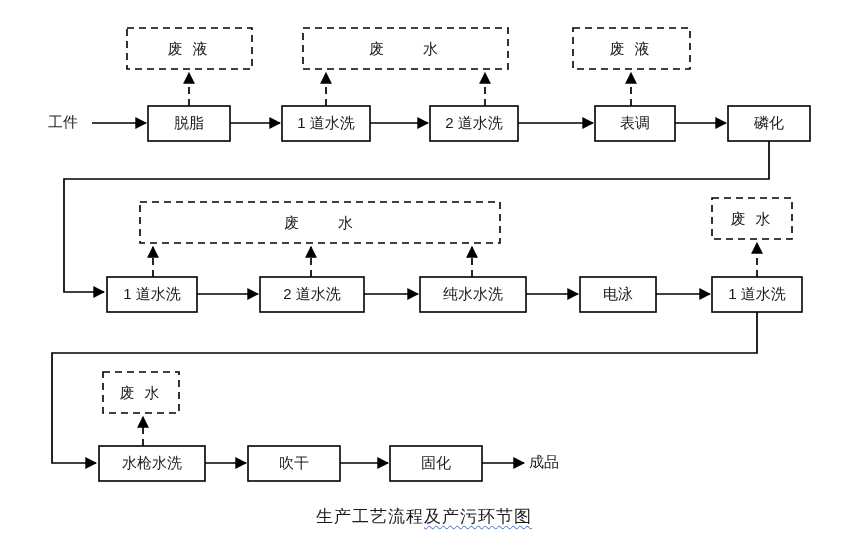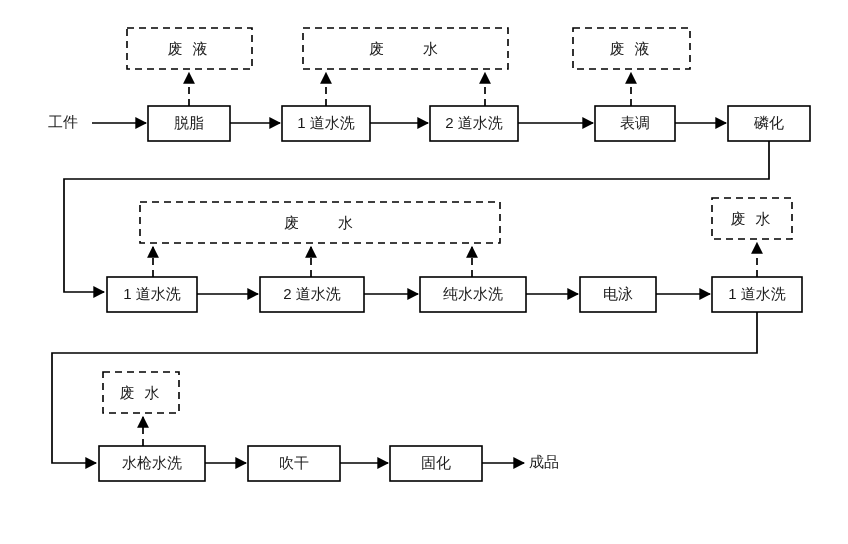--- a/index.html
+++ b/index.html
@@ -193,14 +193,15 @@
 
     <line class="flow-line" x1="340" y1="463" x2="388" y2="463" marker-end="url(#arrow-solid)"></line>
 
     <rect class="node-rect" x="390" y="446" width="92" height="35"></rect>
     <text class="node-label" x="436" y="464">固化</text>
 
     <line class="flow-line" x1="482" y1="463" x2="524" y2="463" marker-end="url(#arrow-solid)"></line>
     <text class="side-label" x="529" y="463">成品</text>
   </svg>
 
+  <div class="caption-text"><span class="caption-plain">生产工艺流程</span><span class="caption-flagged">及产污环节图</span></div>
 
 </div>
 
 </body></html>

